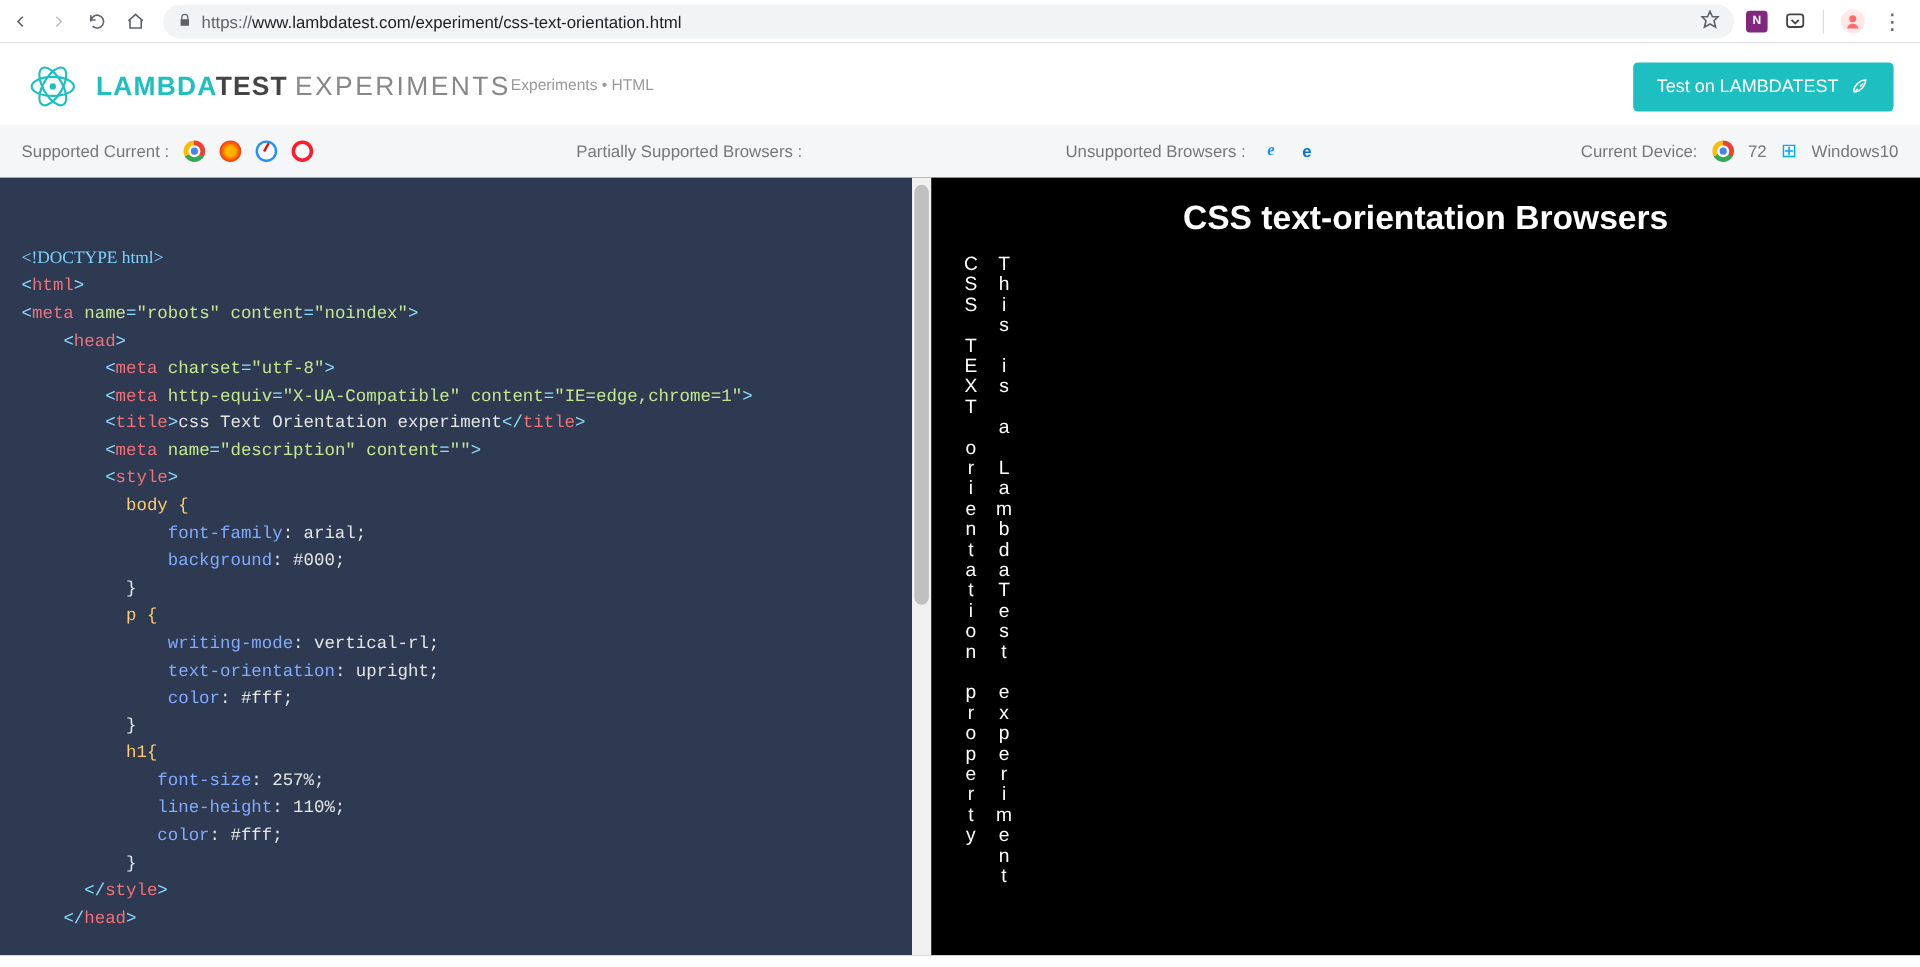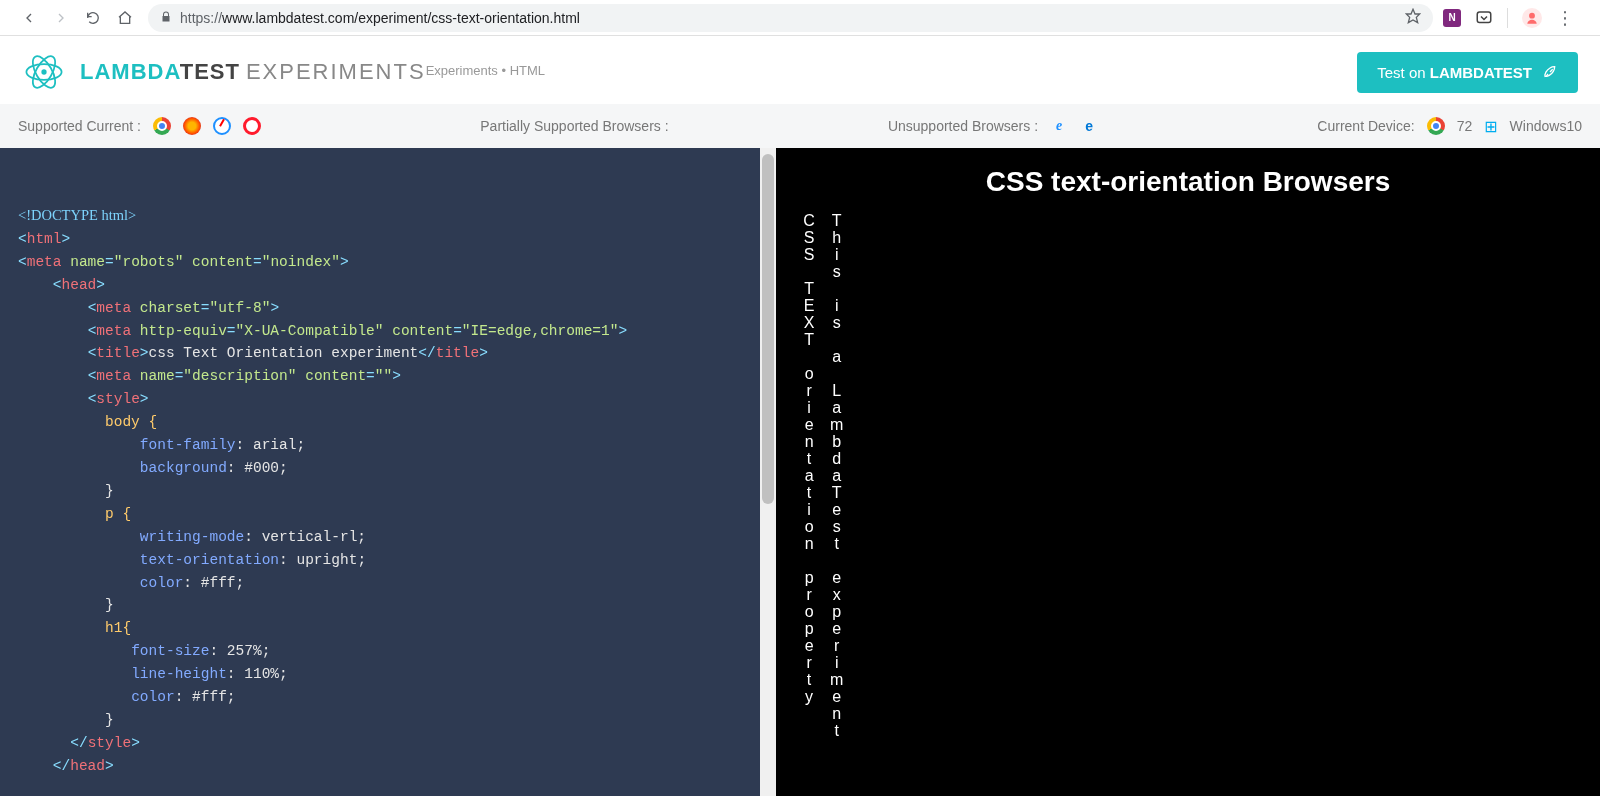--- a/index.html
+++ b/index.html
@@ -1,19 +1,19 @@
 <!DOCTYPE html>
 <html><head>
 <meta charset="utf-8">
 <style>
   * { box-sizing: border-box; margin: 0; padding: 0; }
   body { font-family: -apple-system, Segoe UI, Arial, sans-serif; background: #fff; height: 806px; width: 1600px; overflow: hidden; }
   
   
-  .chrome-bar { height: 36px; background: #fff; display: flex; align-items: center; padding: 0 20px; border-bottom: 1px solid #e0e0e0; }
+  .chrome-bar { height: 36px; background: #fff; display: flex; align-items: center; padding: 0 8px; border-bottom: 1px solid #e0e0e0; }
   .nav-btns { display: flex; gap: 14px; align-items: center; color: #5f6368; }
   .nav-btn { width: 18px; height: 18px; display: flex; align-items: center; justify-content: center; cursor: pointer; }
   .nav-btn svg { width: 16px; height: 16px; stroke: #5f6368; fill: none; stroke-width: 2; }
   .nav-btn.disabled svg { stroke: #bdc1c6; }
   .url-bar { flex: 1; margin: 0 10px 0 14px; background: #f1f3f4; border-radius: 16px; height: 28px; display: flex; align-items: center; padding: 0 12px; color: #5f6368; font-size: 14px; gap: 8px; }
   .url-text { flex: 1; color: #202124; }
   .url-text .proto { color: #5f6368; }
   .right-icons { display: flex; align-items: center; gap: 14px; padding-right: 6px; }
   .right-icons .ico { width: 18px; height: 18px; display: flex; align-items: center; justify-content: center; }
   .ext-ico { width: 18px; height: 18px; border-radius: 3px; }
@@ -25,21 +25,21 @@
   .site-header { display: flex; align-items: center; padding: 14px 22px 10px; }
   .logo-block { display: flex; align-items: center; gap: 14px; }
   .logo-mark { width: 44px; height: 44px; }
   .logo-text { display: flex; }
   .logo-line1 { font-size: 22px; letter-spacing: 1px; color: #333; }
   .logo-line1 .lambda { font-weight: 800; color: #1dbfc1; }
   .logo-line1 .test { font-weight: 800; color: #444; }
   .logo-line1 .exp { font-weight: 300; color: #888; letter-spacing: 2px; margin-left: 6px; }
   .logo-line2 { color: #999; font-size: 13px; margin-top: 4px; }
   .cta-btn { margin-left: auto; background: #1dbfc1; color: #fff; border: none; padding: 12px 20px; font-size: 15px; border-radius: 4px; display: flex; align-items: center; gap: 10px; cursor: pointer; }
-  .cta-btn strong { font-weight: 700; }
+  .cta-btn strong { font-weight: 400; }
   
   
   .support-strip { background: #f5f6f7; height: 44px; display: flex; align-items: center; padding: 0 18px; color: #777; font-size: 14px; }
   .strip-group { display: flex; align-items: center; gap: 12px; }
   .spacer { flex: 1; }
   .browser-ico { width: 18px; height: 18px; border-radius: 50%; display:inline-block; }
   .chrome-circle { background: conic-gradient(#ea4335 0 120deg,#34a853 120deg 240deg,#fbbc05 240deg 360deg); position:relative; }
   .chrome-circle::after{content:"";position:absolute;inset:4px;border-radius:50%;background:#4285f4;border:2px solid #fff;}
   .firefox-circle { background: radial-gradient(circle,#ffb400 30%,#ff4f00 60%,#8e0e7a 100%); }
   .safari-circle { background: #fff; border:2px solid #1e90ff; position:relative; }

